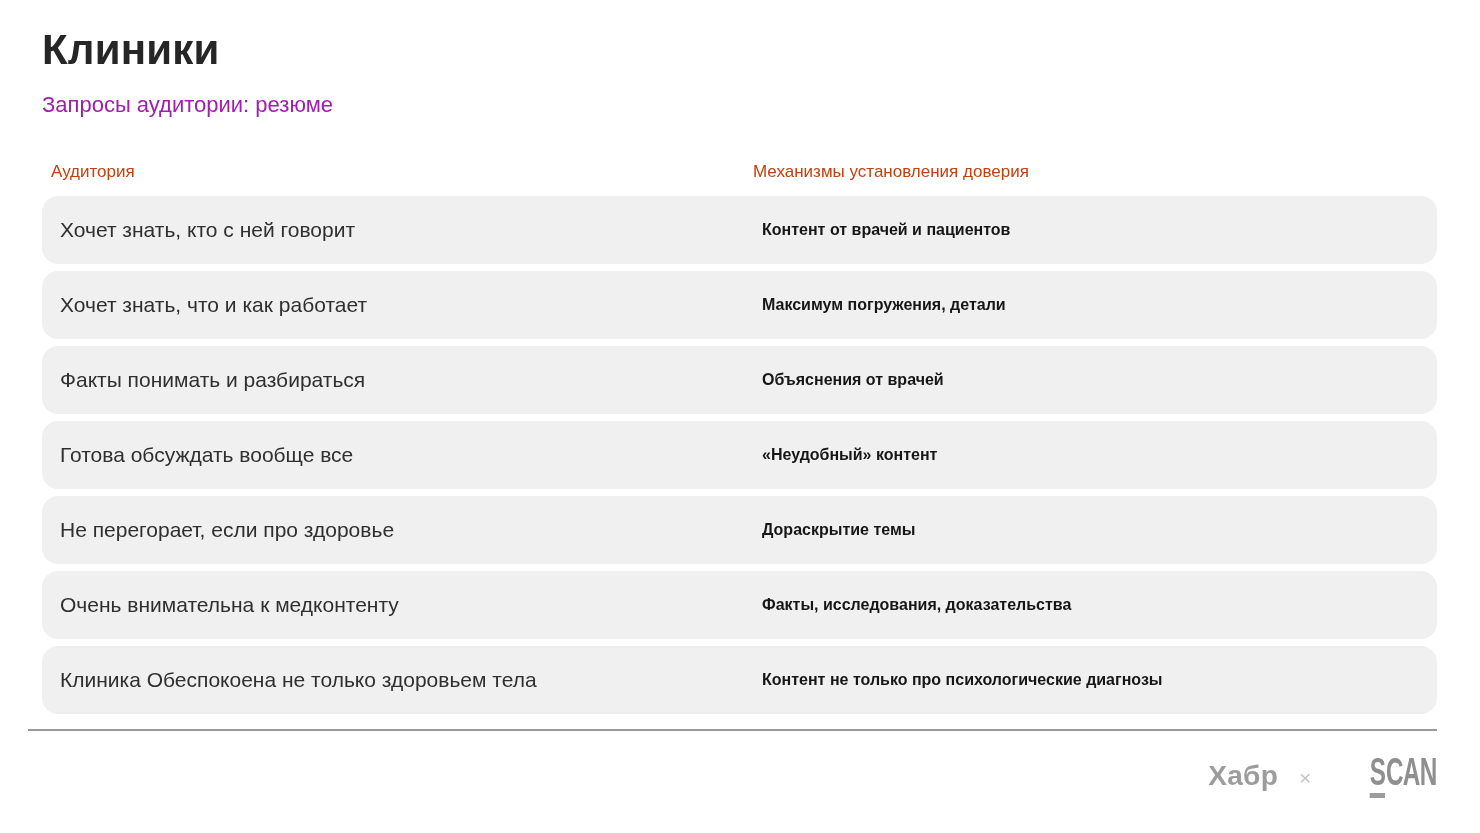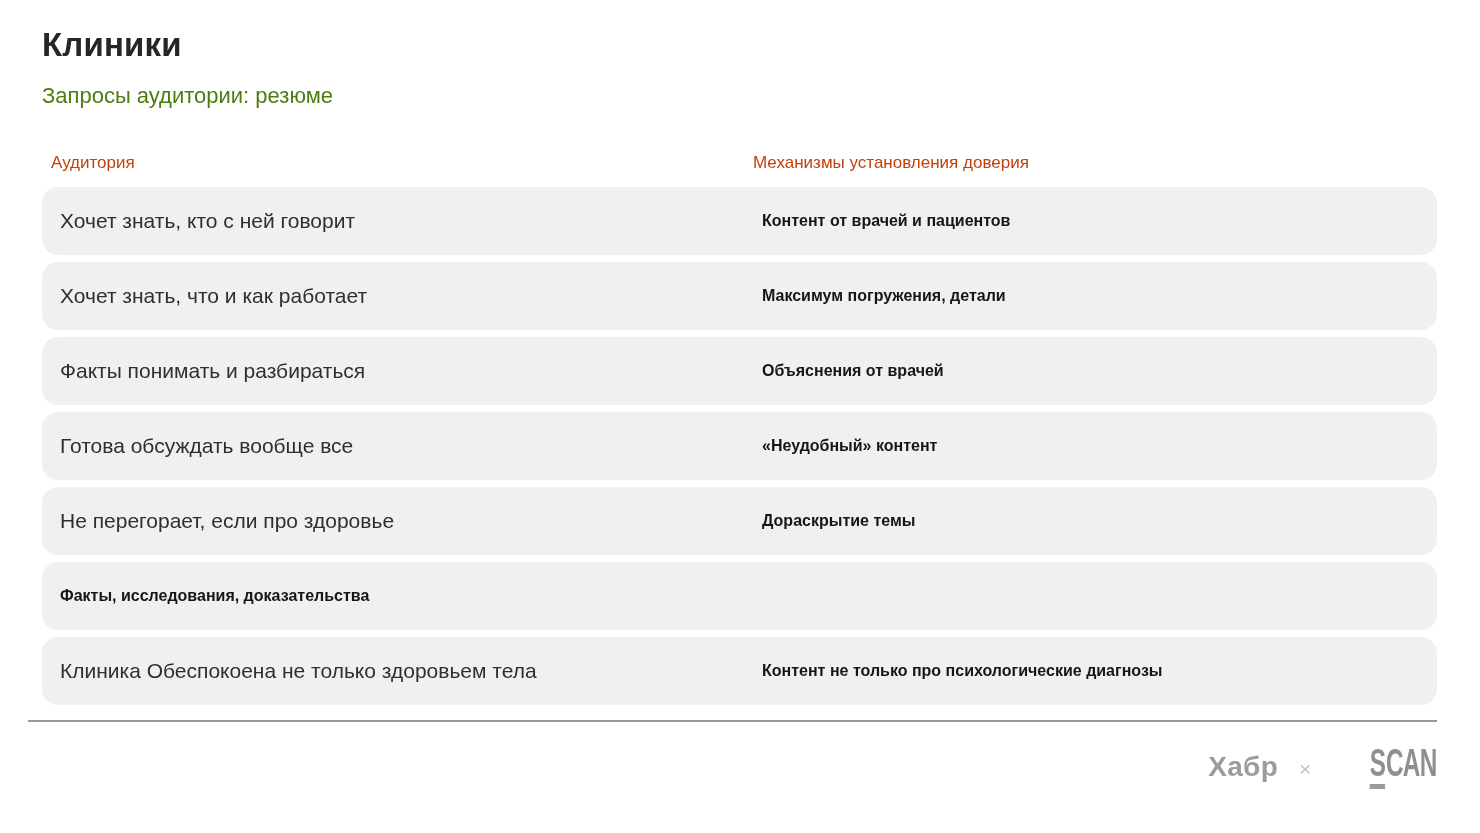--- a/index.html
+++ b/index.html
@@ -10,32 +10,32 @@
   }
   .slide {
     position: relative;
     width: 1480px;
     height: 833px;
     background: #ffffff;
     overflow: hidden;
   }
   .page-title {
     margin: 28px 0 0 42px;
-    font-size: 33px;
+    font-size: 42px;
     line-height: 1.05;
     font-weight: 700;
     color: #262626;
     letter-spacing: 0.2px;
   }
   .page-subtitle {
     margin: 20px 0 0 42px;
     font-size: 22px;
     line-height: 1.2;
     font-weight: 400;
-    color: #4d7c0f;
+    color: #a21caf;
   }
   .table-head {
     margin: 44px 43px 0 51px;
     font-size: 17px;
     color: #c2410c;
     display: flex;
     align-items: baseline;
   }
   .table-head .col-audience {
     display: inline-block;
@@ -152,20 +152,21 @@
     </div>
     <div class="row">
       <span class="cell-audience">Готова обсуждать вообще все</span>
       <span class="cell-mechanism">«Неудобный» контент</span>
     </div>
     <div class="row">
       <span class="cell-audience">Не перегорает, если про здоровье</span>
       <span class="cell-mechanism">Дораскрытие темы</span>
     </div>
     <div class="row">
+      <span class="cell-audience">Очень внимательна к медконтенту</span>
       <span class="cell-mechanism">Факты, исследования, доказательства</span>
     </div>
     <div class="row">
       <span class="cell-audience">Клиника Обеспокоена не только здоровьем тела</span>
       <span class="cell-mechanism">Контент не только про психологические диагнозы</span>
     </div>
   </div>
 
   <div class="divider"></div>
 

